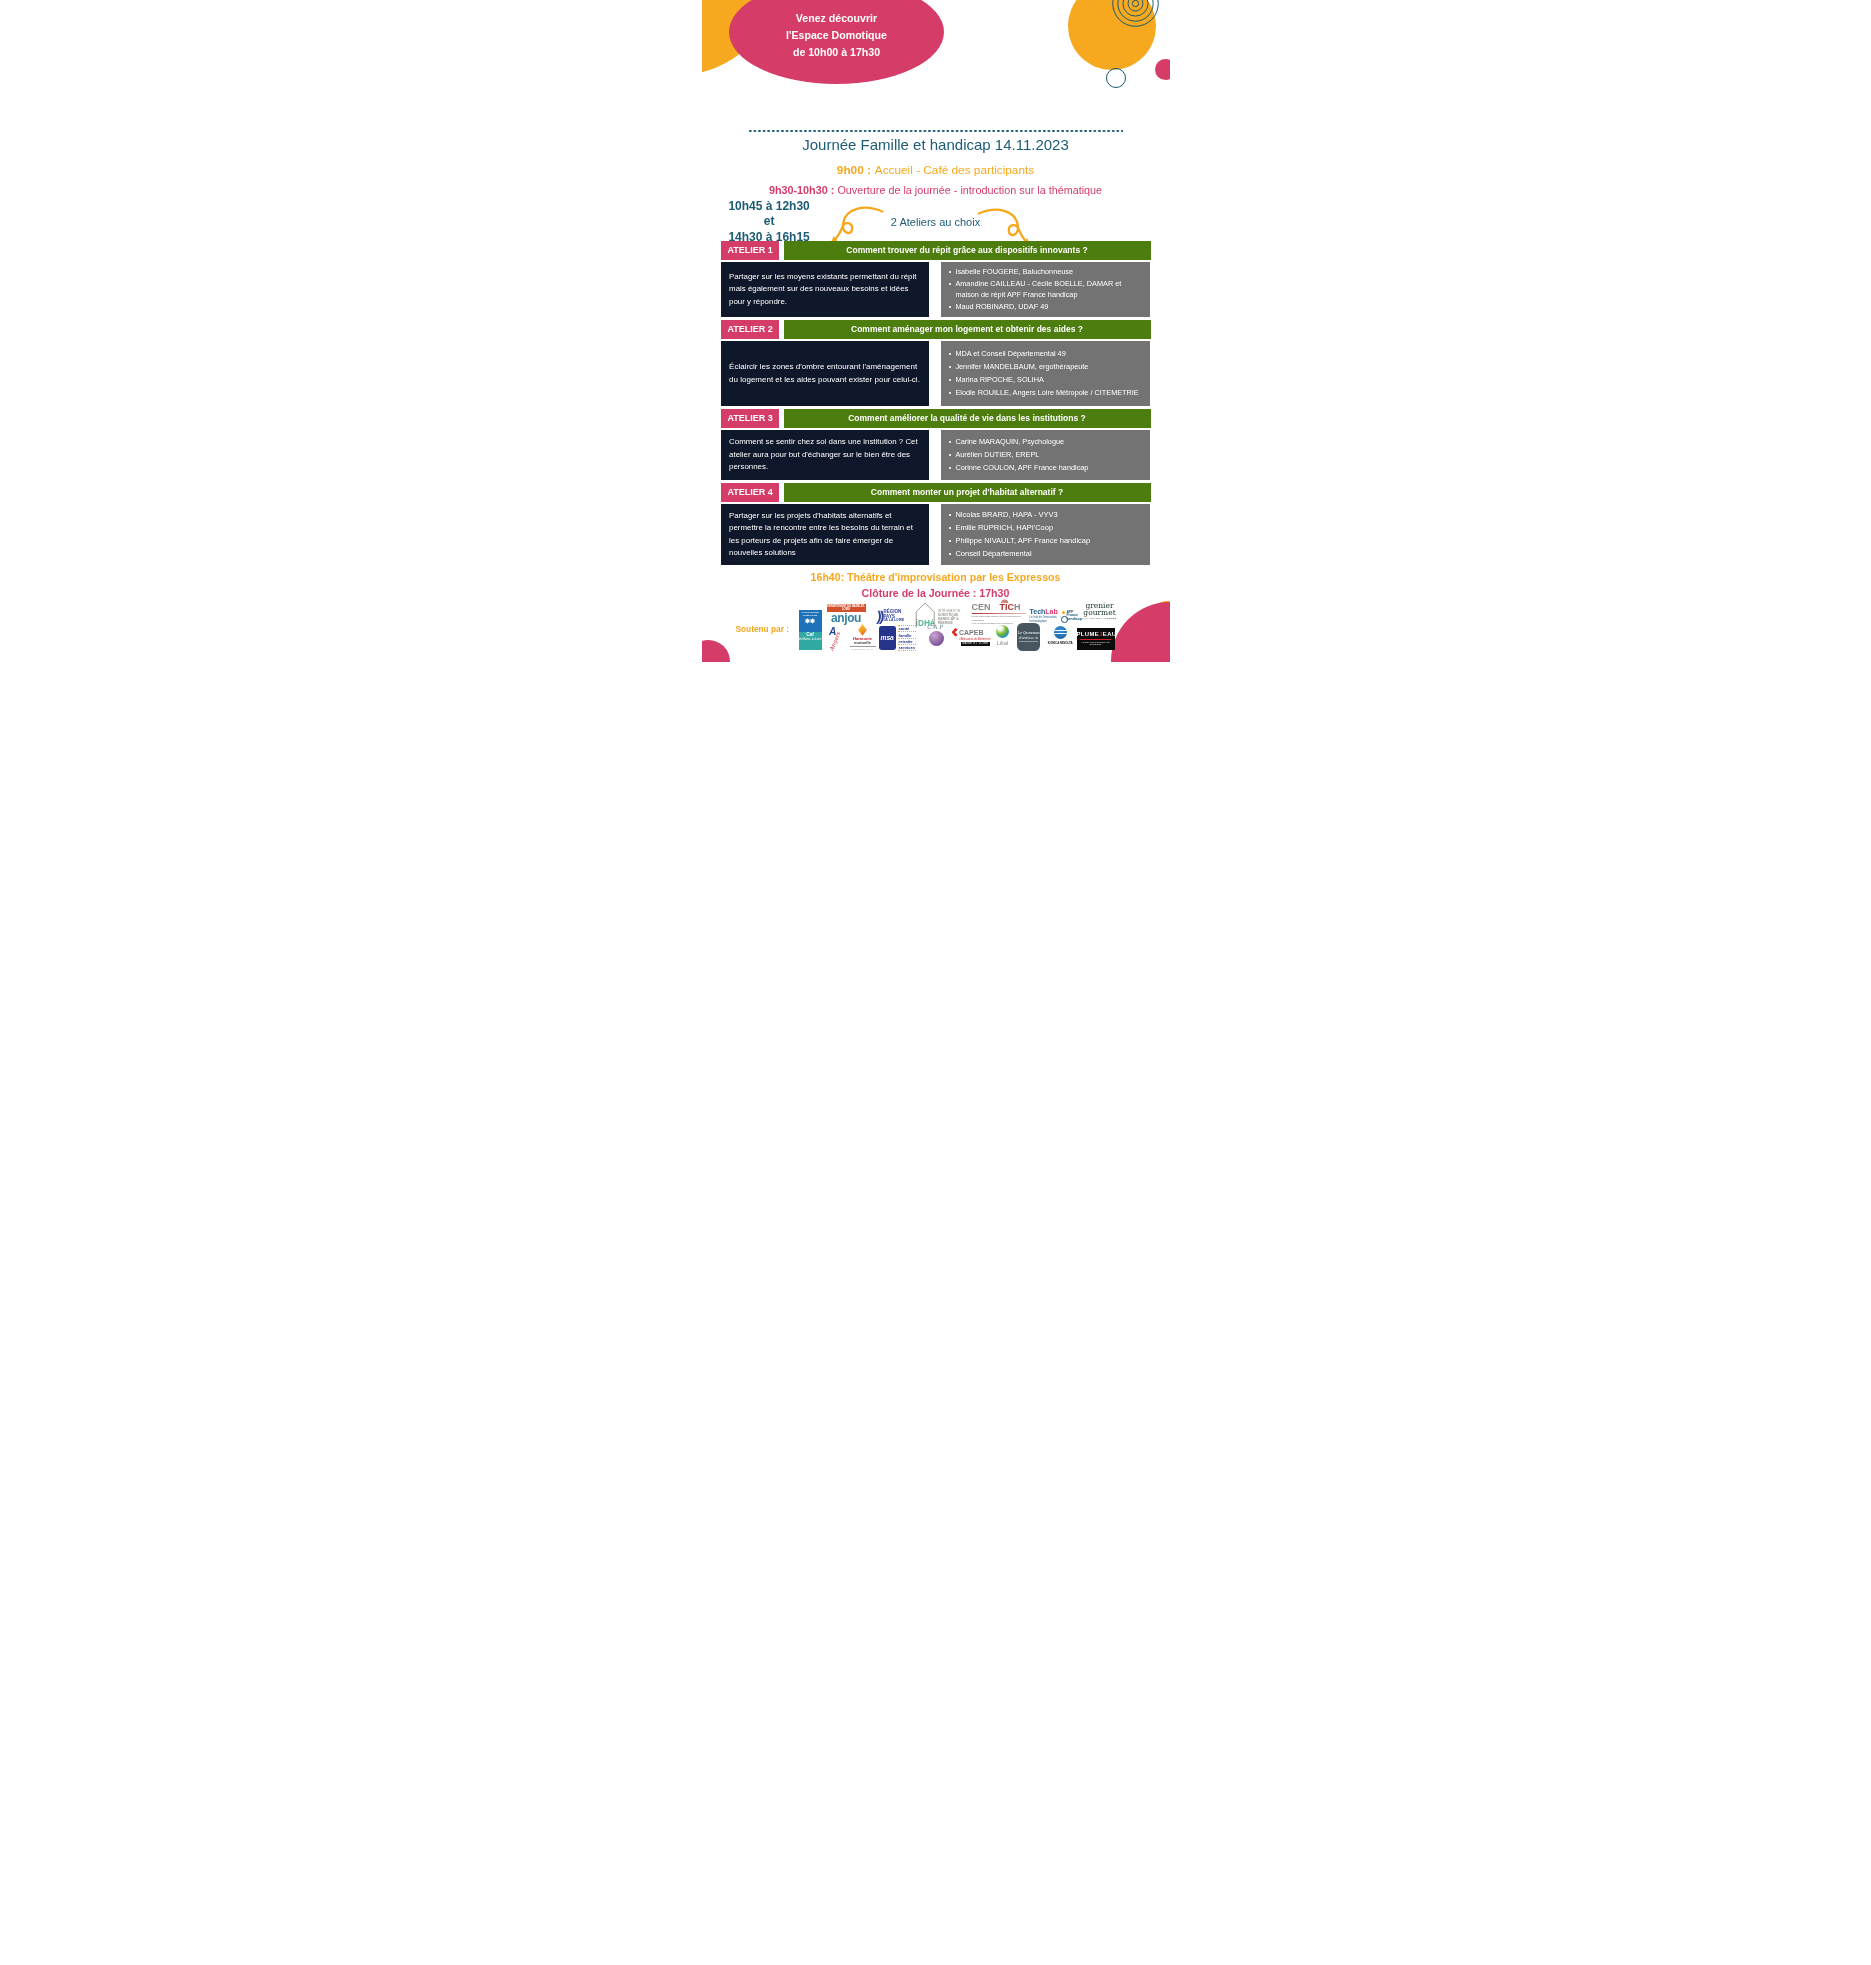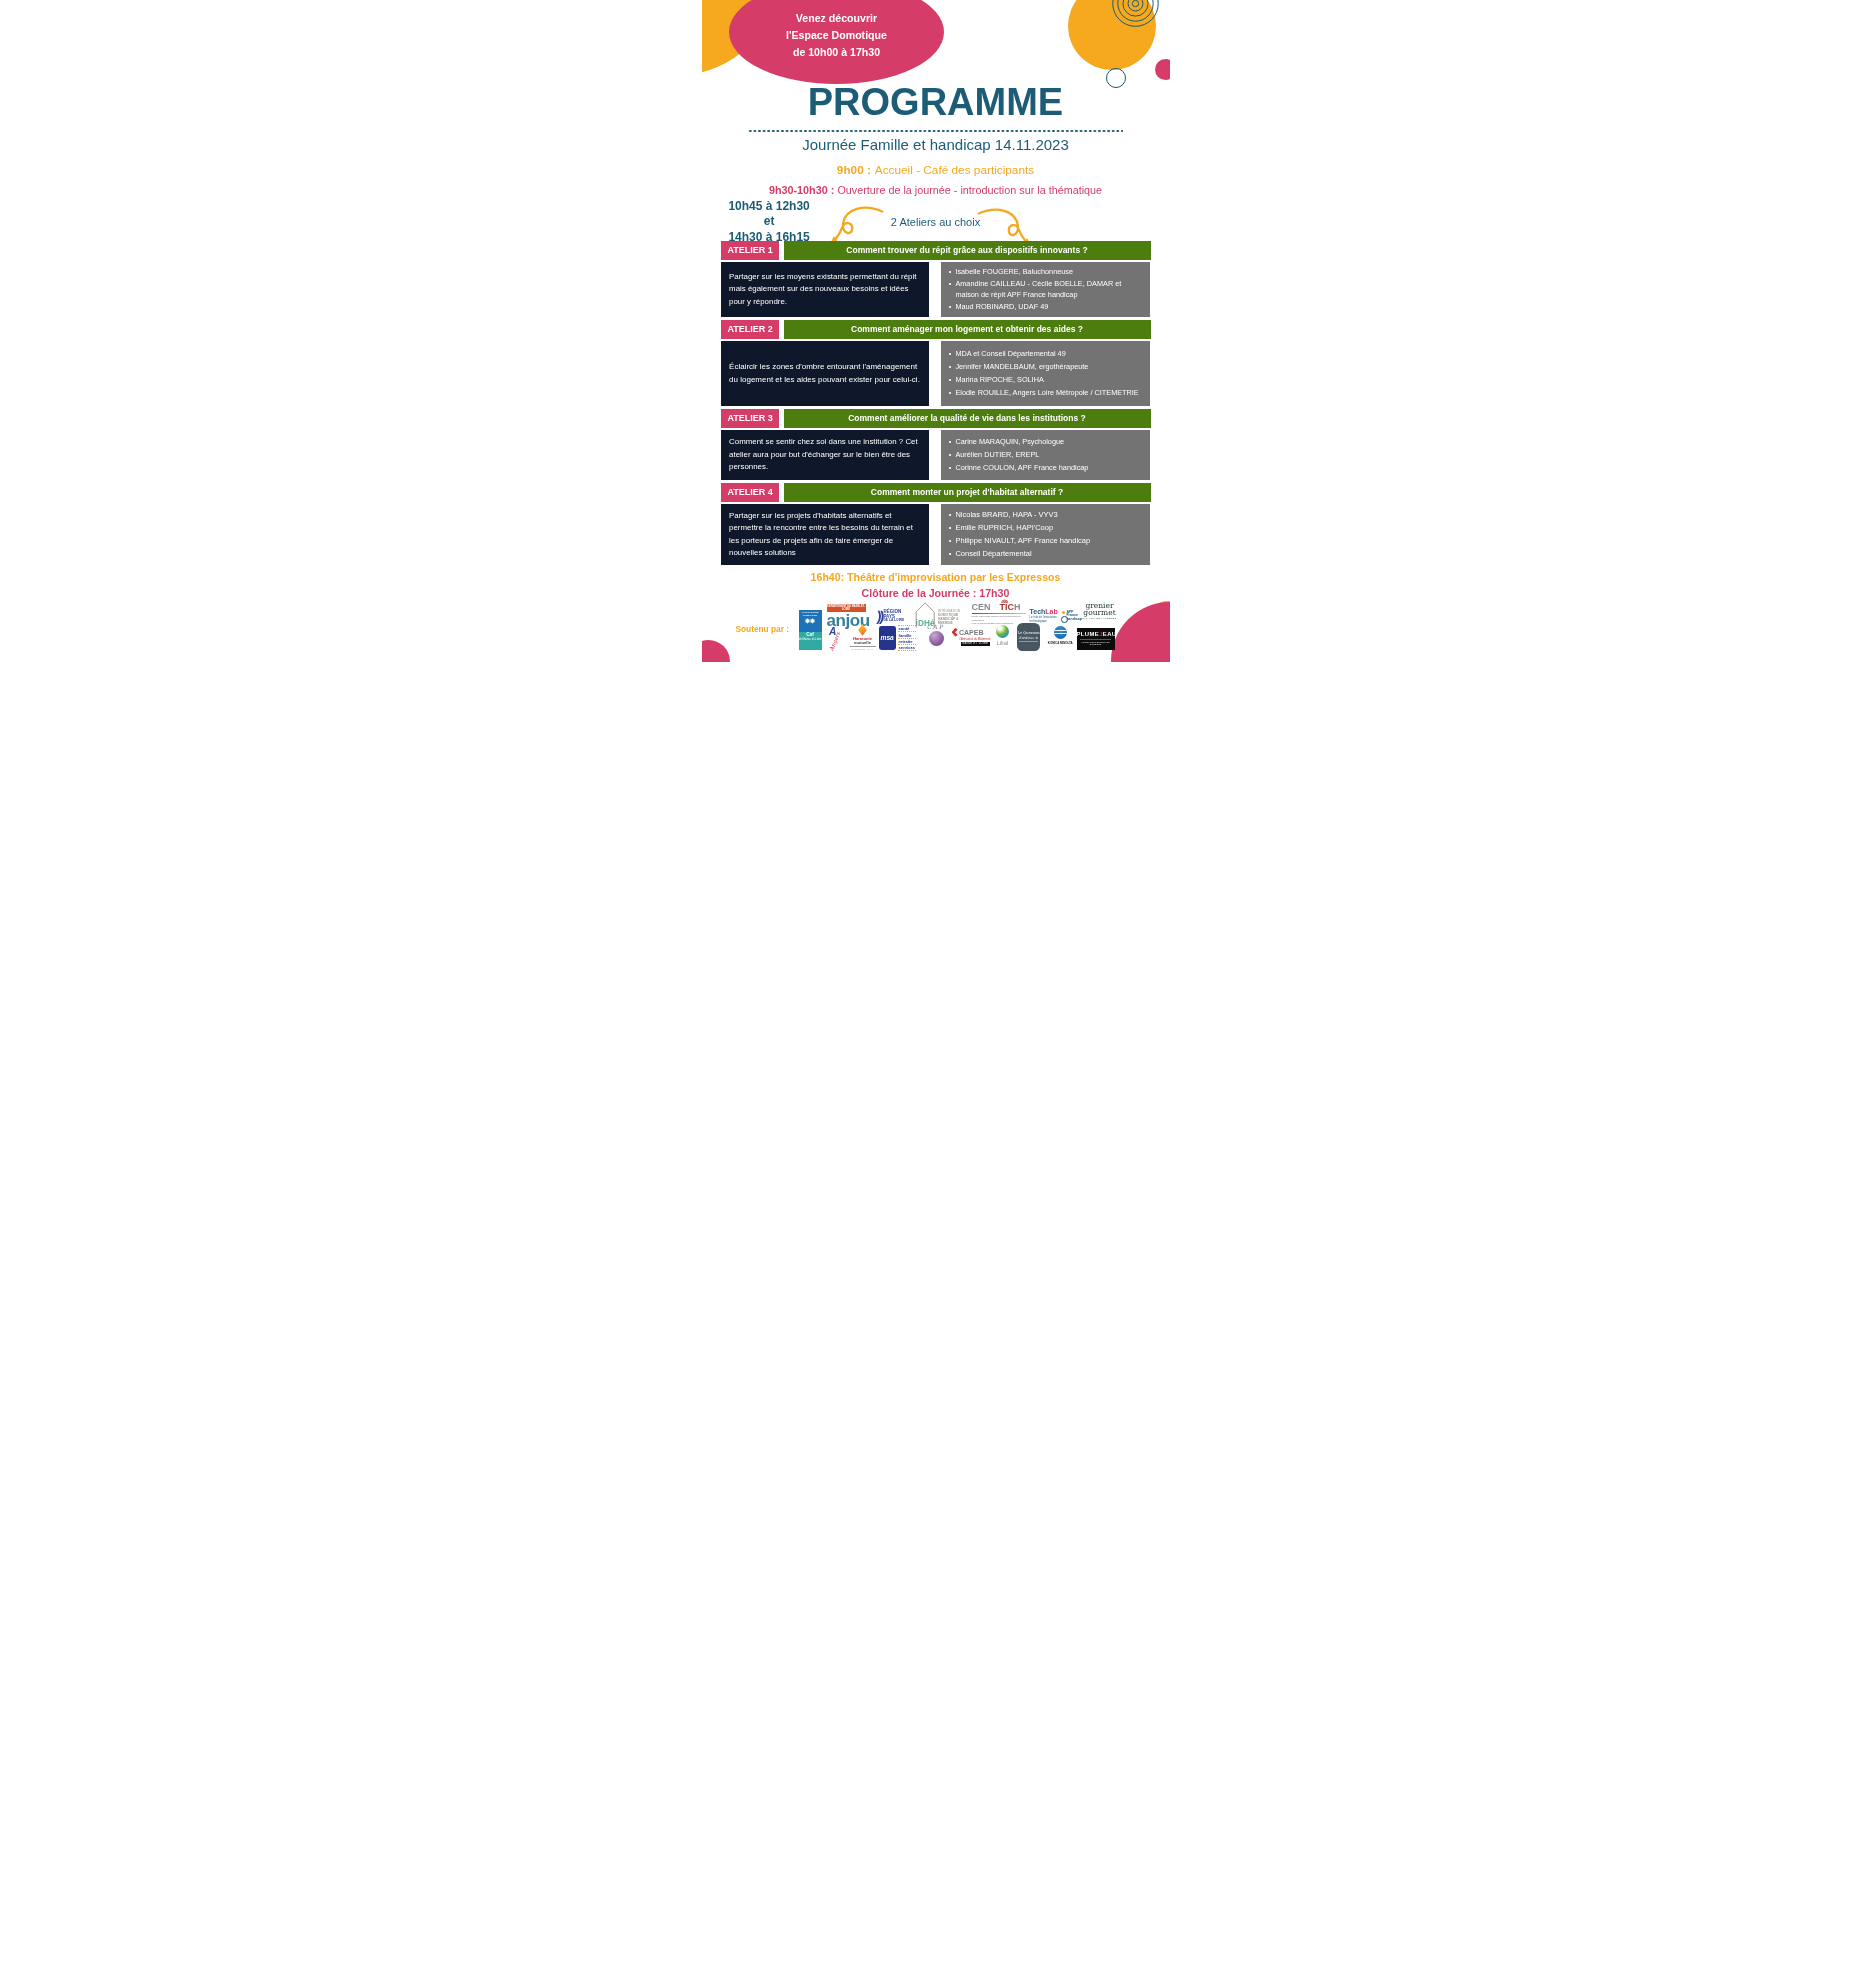--- a/index.html
+++ b/index.html
@@ -71,21 +71,21 @@
   .logo{position:absolute;box-sizing:border-box;}
   
   #l-caf{left:97px;top:610px;width:23px;height:40px;display:flex;flex-direction:column;}
   .caf-top{flex:1.15;background:#1e73b8;color:#fff;font-size:2.4px;font-weight:700;text-align:center;padding-top:1.2px;}
   .caf-top::after{content:"✽✽";display:block;color:#fff;font-size:5.9px;line-height:1.4;}
   .caf-bot{flex:1;background:#2fa9a1;color:#fff;text-align:center;font-size:2.8px;padding-top:0.8px;}
   .caf-bot b{display:block;font-size:4.7px;}
   
   #l-anjou{left:125px;top:604px;width:39px;height:23px;text-align:center;}
   .anjou-banner{background:#d4502b;color:#fff;font-size:2.6px;font-weight:700;padding:0.8px 0;}
-  .anjou-name{color:#35809f;font-weight:800;font-size:17px;line-height:1.0;letter-spacing:-0.4px;}
+  .anjou-name{color:#35809f;font-weight:800;font-size:12px;line-height:1.0;letter-spacing:-0.4px;}
   
   #l-region{left:175px;top:605px;width:33px;height:22px;display:flex;align-items:center;gap:1.6px;}
   .region-waves{color:#2d3e99;font-weight:900;font-size:14px;transform:skewX(-6deg);letter-spacing:-2px;line-height:1;}
   .region-text{color:#2d3e99;font-weight:800;font-size:4.5px;line-height:1.12;}
   .region-l3{font-size:3.3px;}
   
   #l-idhe{left:211px;top:601px;width:57px;height:27.5px;display:flex;align-items:flex-end;gap:1px;}
   .idhe-house{position:relative;width:24.4px;height:27.5px;}
   .idhe-name{position:absolute;left:3.1px;bottom:0.8px;font-size:8.3px;font-weight:700;color:#55b893;}
   .idhe-name .i{color:#8e8c80;}
@@ -192,21 +192,20 @@
   <div class="circle c-yellow" id="deco-yr"></div>
   <div class="circle c-pink" id="deco-bl"></div>
   <div class="circle c-pink" id="deco-br"></div>
 
   <div id="bubble">
     <div>Venez découvrir</div>
     <div>l'Espace Domotique</div>
     <div>de 10h00 à 17h30</div>
   </div>
 
-  <h1 id="title">PROGRAMME</h1>
   <div id="dots"></div>
   <div id="subtitle">Journée Famille et handicap 14.11.2023</div>
 
   <div class="sched" id="line1">
     <span class="t">9h00 :</span><span>Accueil - Café des participants</span>
   </div>
   <div class="sched" id="line2">
     <span class="t">9h30-10h30 :</span><span>Ouverture de la journée - introduction sur la thématique</span>
   </div>
 

